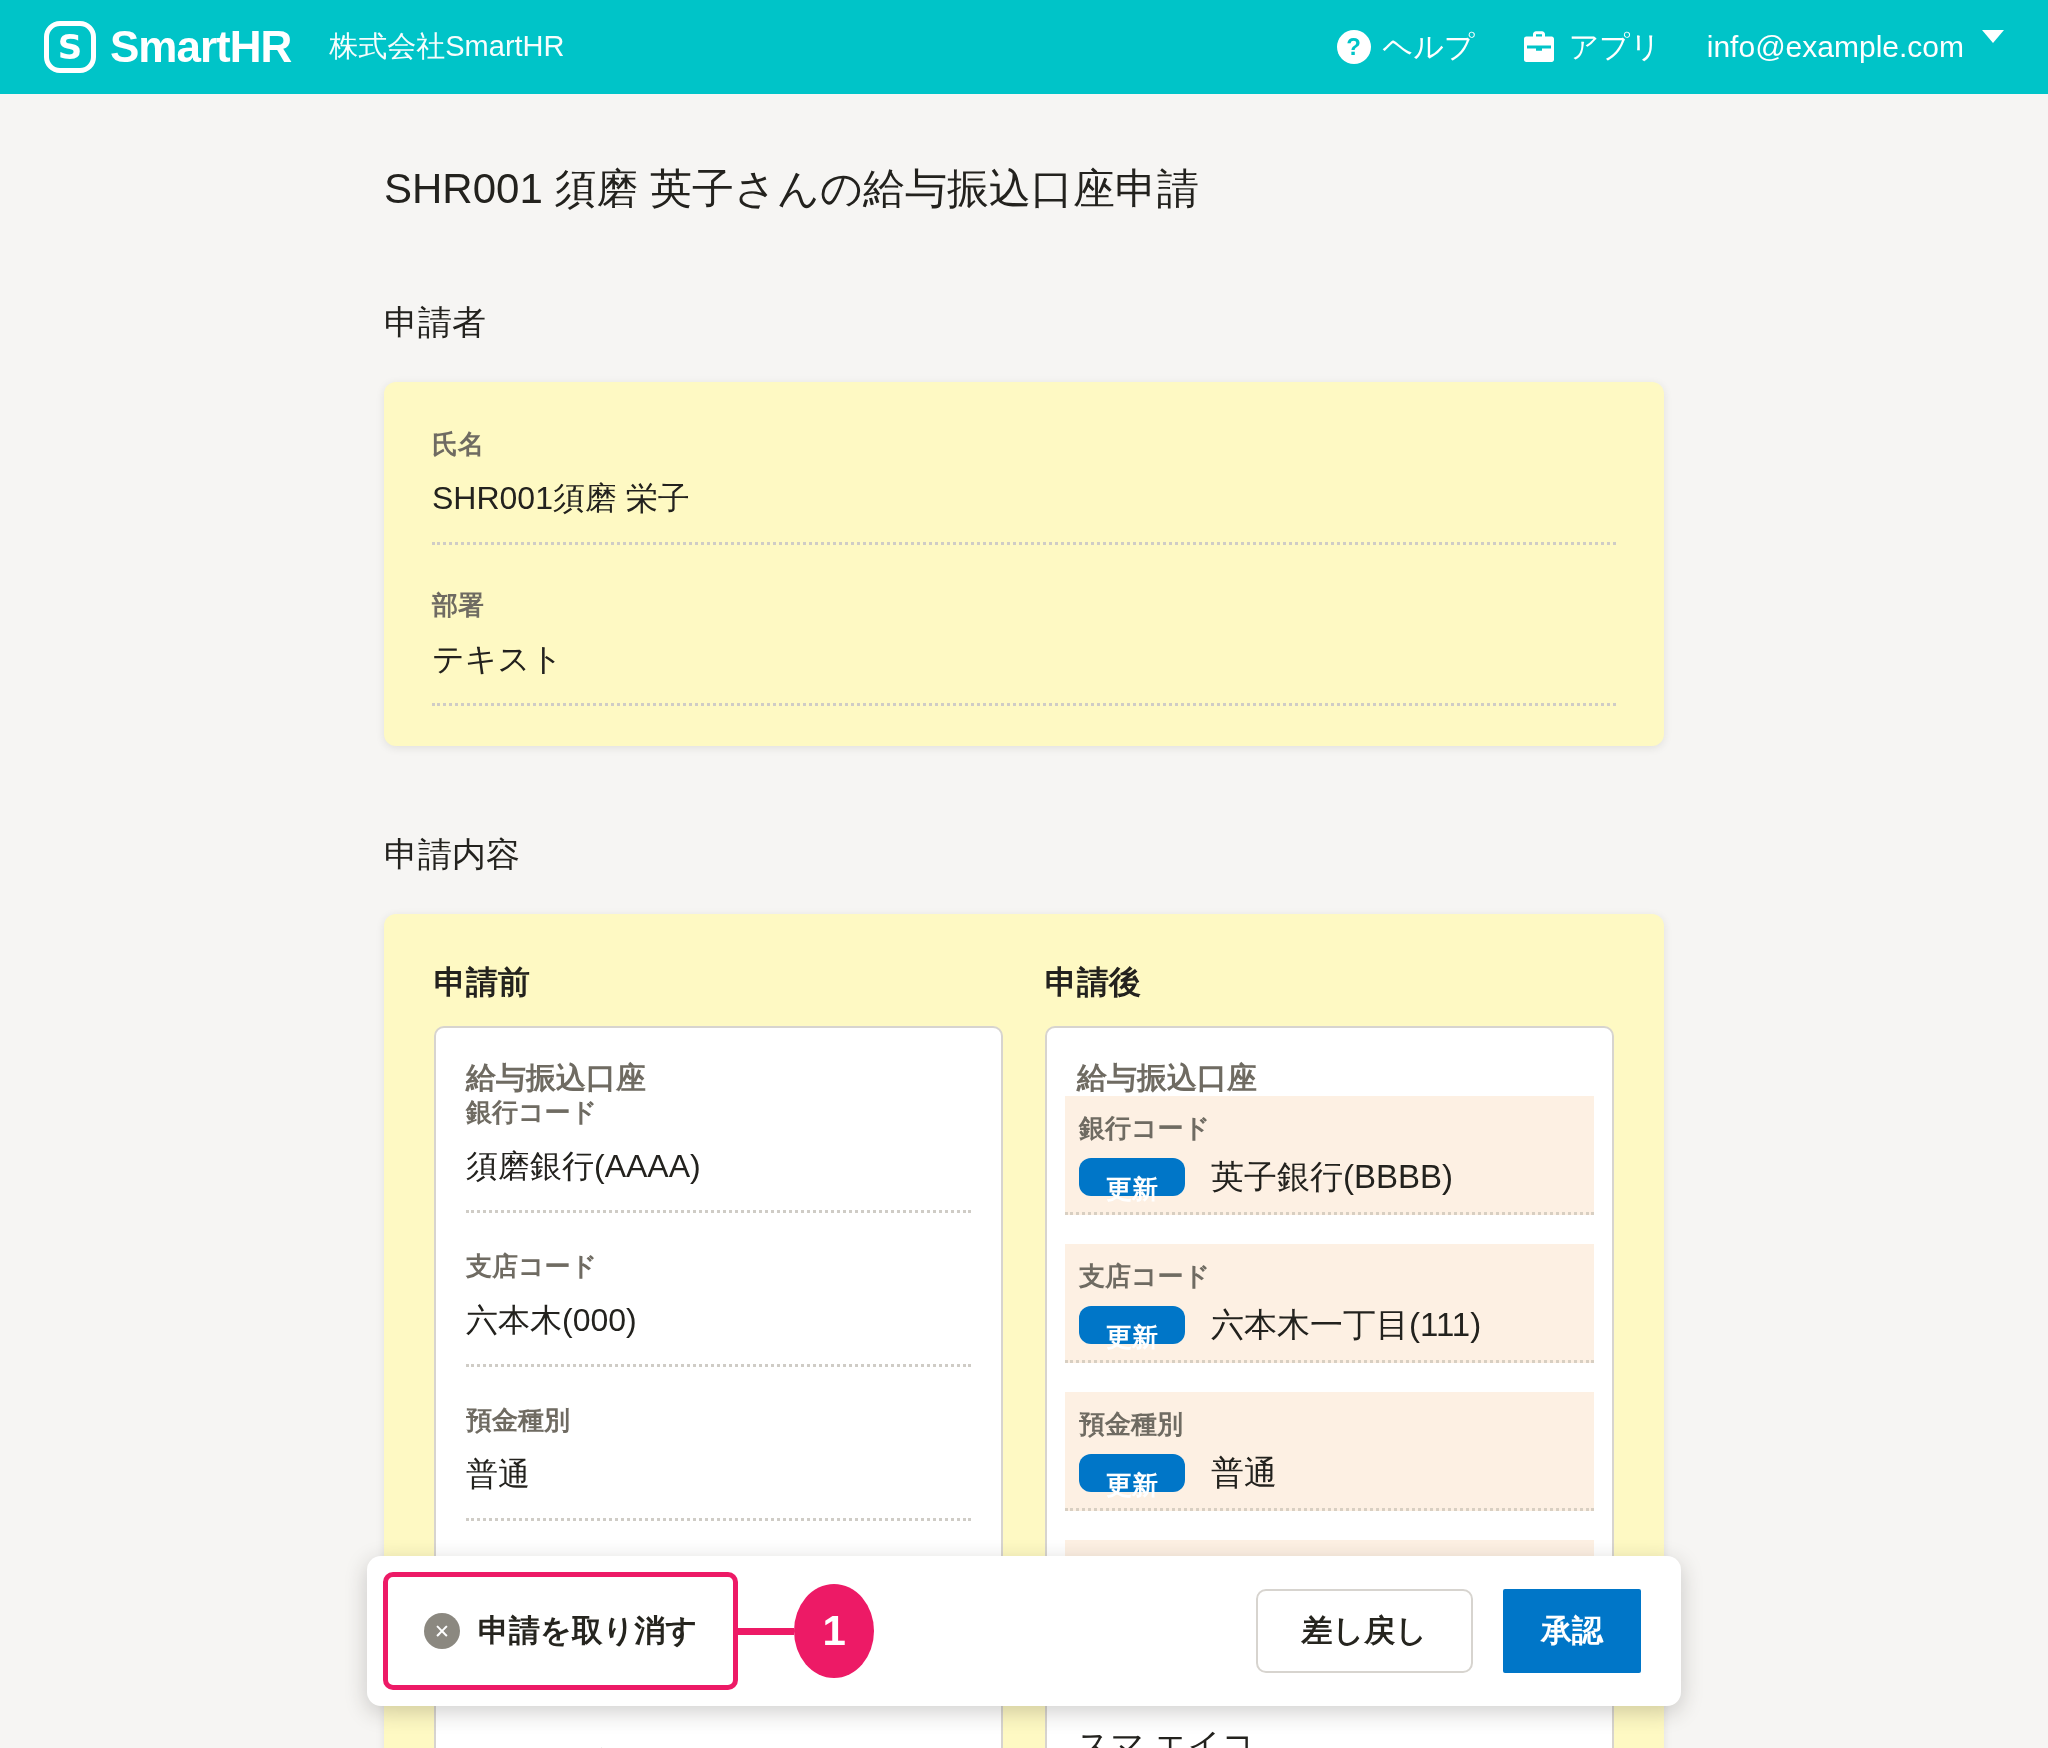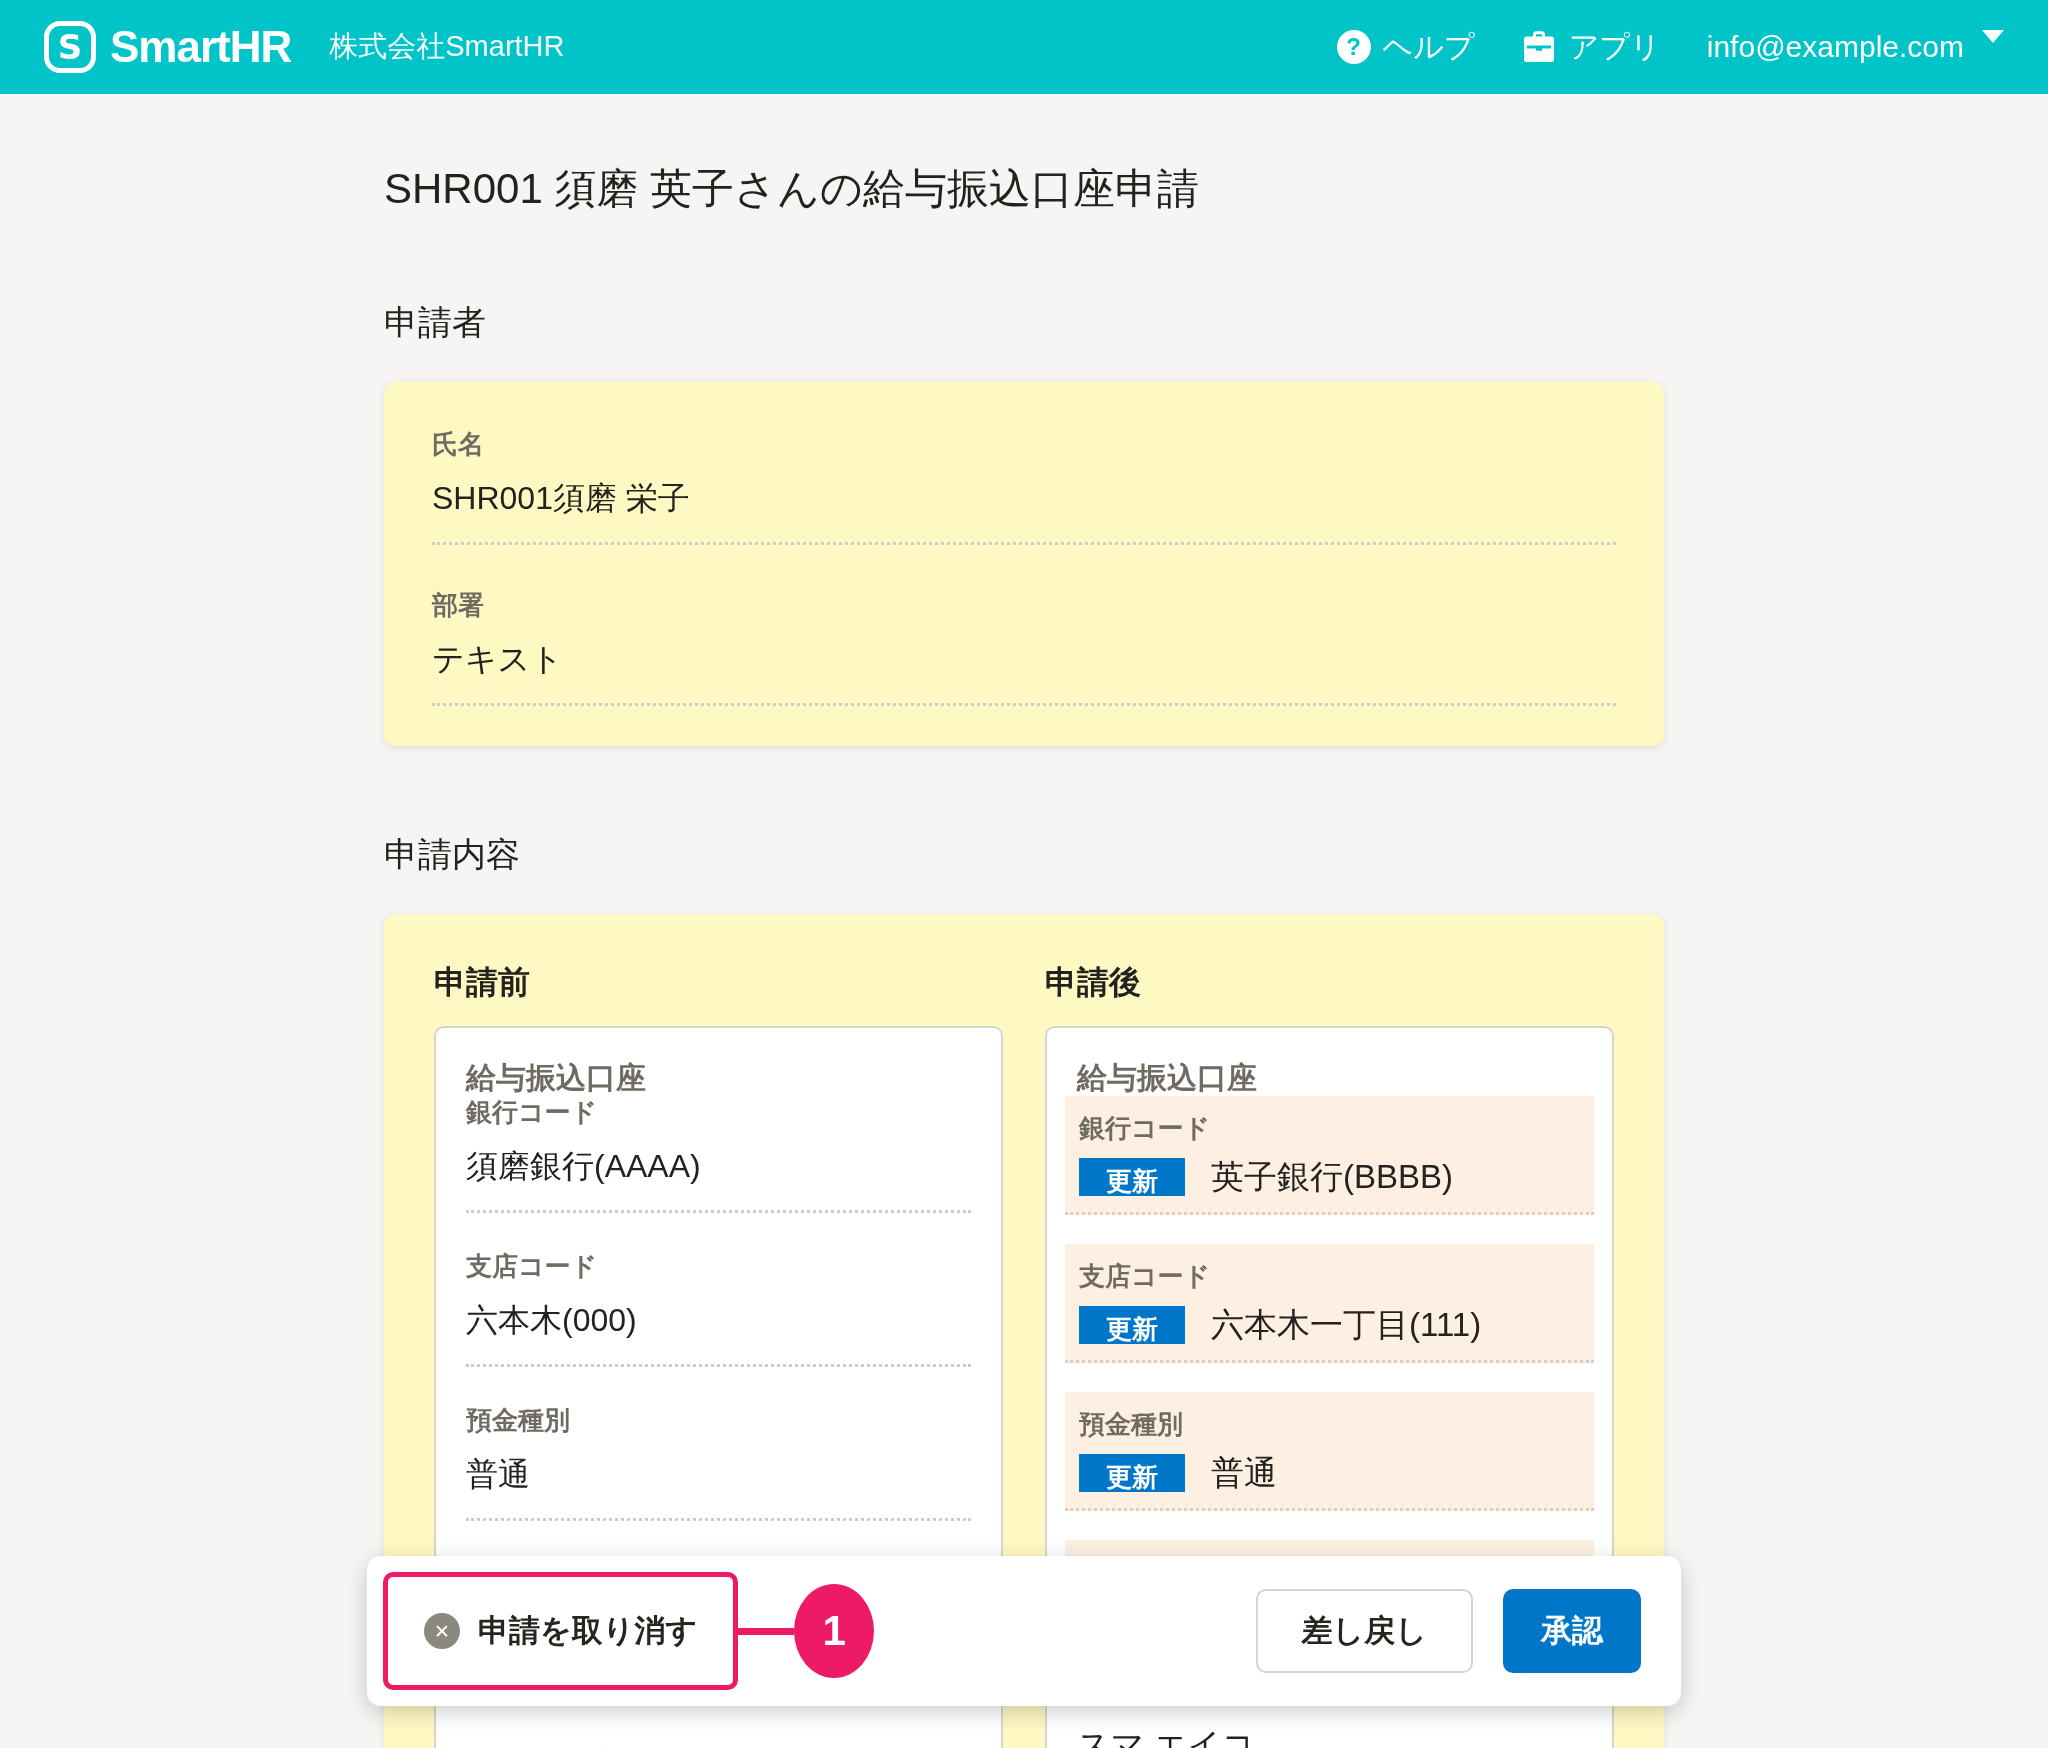--- a/index.html
+++ b/index.html
@@ -85,21 +85,21 @@
     margin-left:-12px; margin-right:-12px;
     padding:16px 14px 12px;
     border-bottom:3px dotted #d8cfc2;
   }
   .cfield.changed + .cfield.changed { margin-top:29px; }
   .value-row { display:flex; align-items:center; gap:26px; margin-top:10px; }
   .update-badge {
     background:#0076c8; color:#fff;
     font-size:26px; font-weight:700;
     height:38px; line-height:46px;
-    padding:0 27px; border-radius:0;
+    padding:8px 27px; border-radius:12px;
     flex:0 0 auto;
   }
   .row-value { font-size:33px; line-height:46px; color:#23221e; }
 
   .extra-value { font-size:33px; line-height:44px; margin-top:64px; padding-bottom:2px; }
   .post-box-divider { margin:12px 30px 0; border-top:3px dotted #cfccc6; }
 
   
   .action-bar {
     position:absolute;
@@ -144,21 +144,21 @@
     background:#fff;
     border:2px solid #d7d4cf;
     border-radius:10px;
     font-size:31px; font-weight:700; color:#26251f;
     font-family:inherit;
     cursor:pointer;
   }
   .btn-primary {
     height:84px; padding:0 38px;
     background:#0076c8; border:none;
-    border-radius:10px;
+    border-radius:2px;
     font-size:31px; font-weight:700; color:#fff;
     font-family:inherit;
     cursor:pointer;
   }
 </style>
 </head>
 <body>
 
 <header class="app-header">
   <div class="logo-group">

